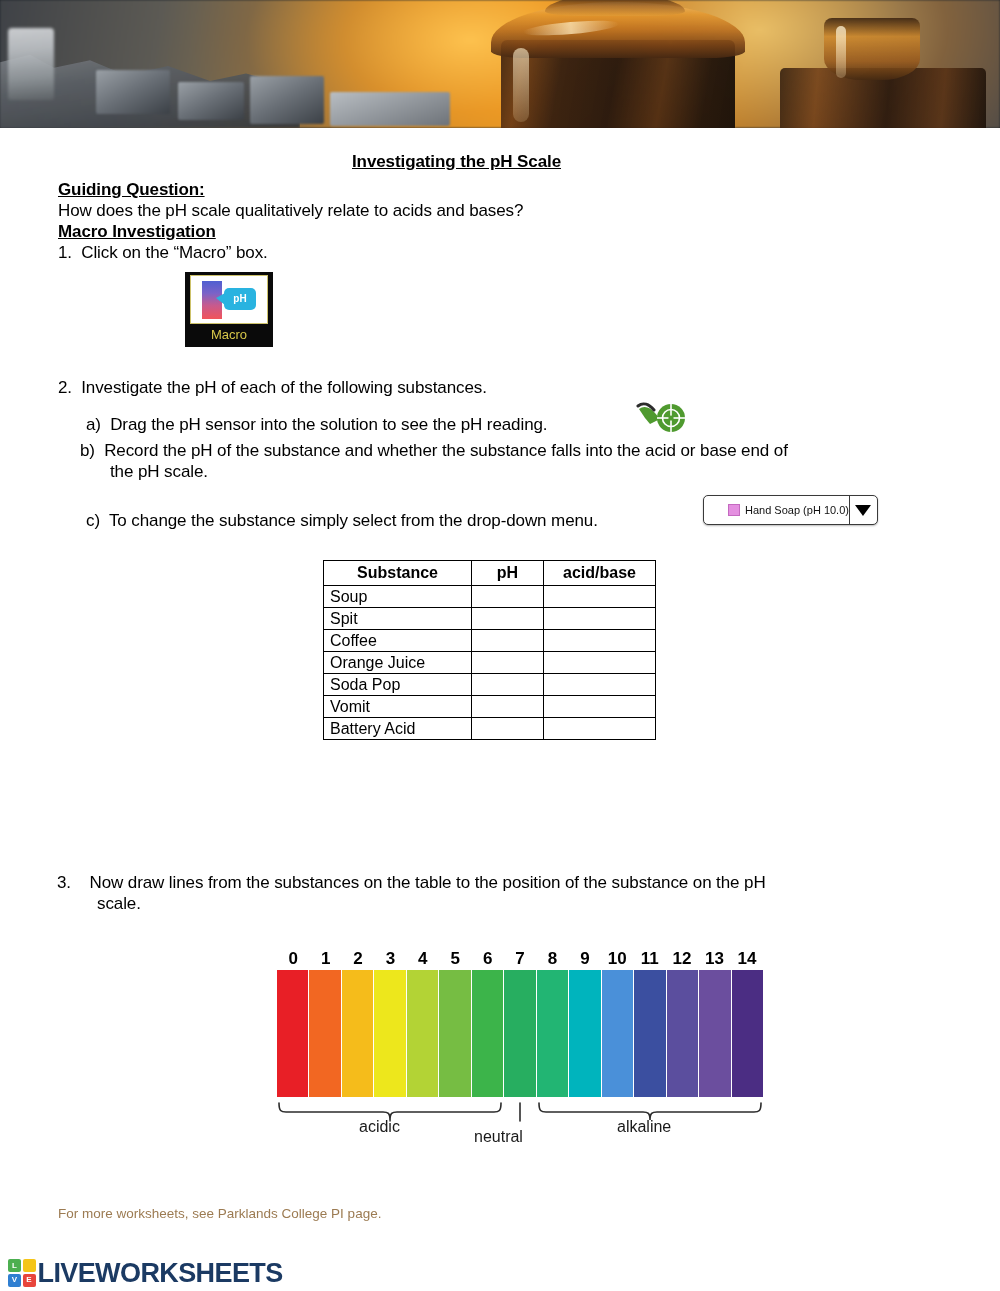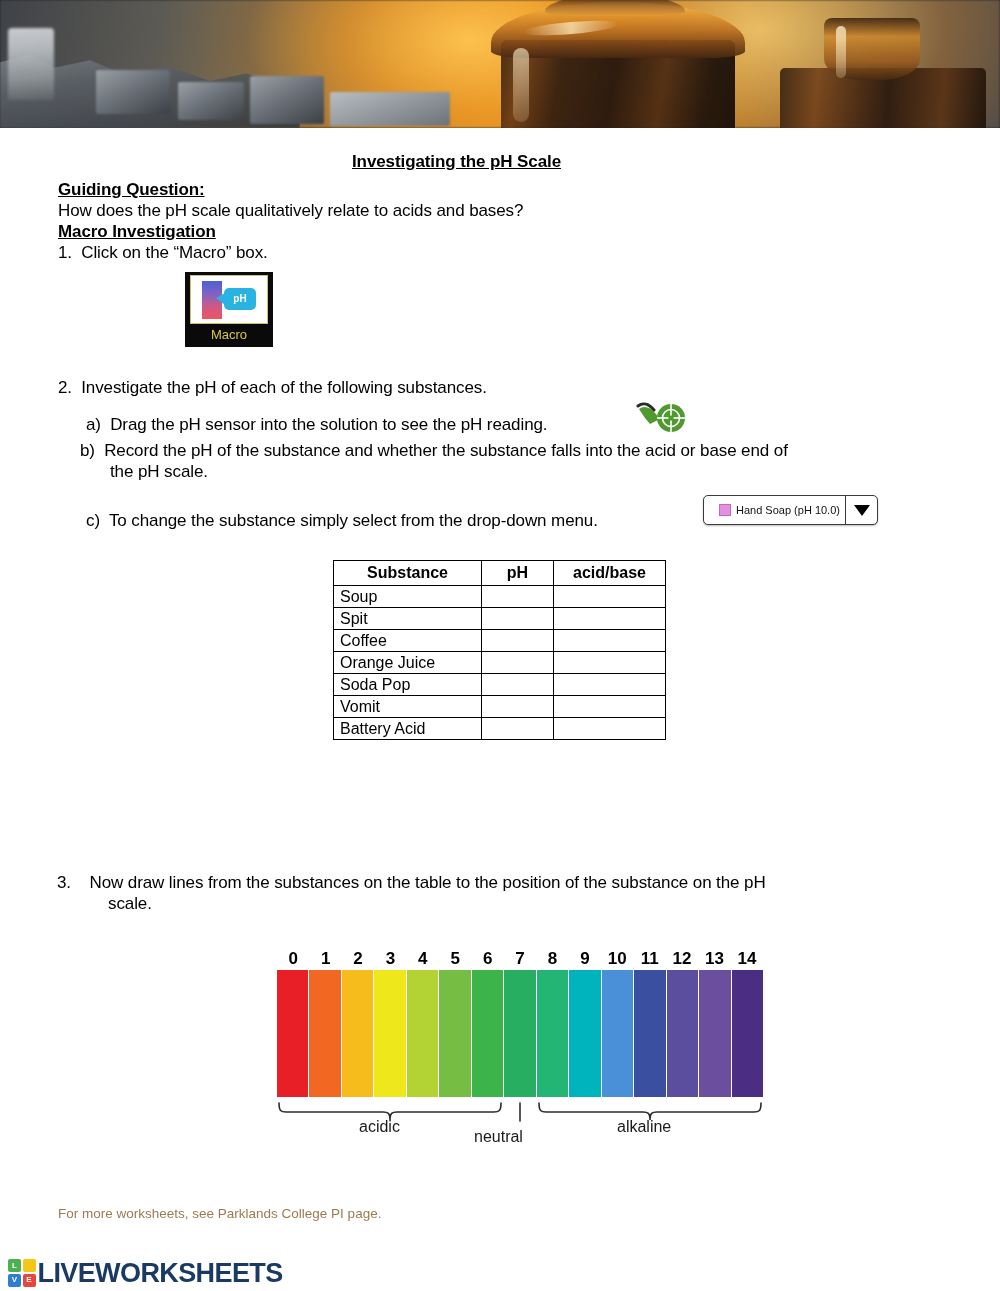--- a/index.html
+++ b/index.html
@@ -208,21 +208,21 @@
     box-sizing: border-box;
     display: flex;
     align-items: stretch;
     box-shadow: 0 1px 2px rgba(0,0,0,0.28);
   }
   .dropdown-value {
     flex: 1;
     display: flex;
     align-items: center;
     gap: 5px;
-    padding-left: 15px;
+    padding-left: 24px;
     font-size: 11px;
     color: #111;
     white-space: nowrap;
   }
   .swatch {
     width: 12px; height: 12px;
     background: #e48fe0;
     border: 1px solid #c469c0;
     box-sizing: border-box;
     flex: none;
@@ -235,21 +235,21 @@
   .dropdown-arrow .tri {
     width: 0; height: 0;
     border-left: 8px solid transparent;
     border-right: 8px solid transparent;
     border-top: 11px solid #000;
   }
 
   
   .subs-table {
     position: absolute;
-    left: 333px; top: 560px;
+    left: 323px; top: 560px;
     border-collapse: collapse;
     font-size: 16px;
   }
   .subs-table th, .subs-table td {
     border: 1.3px solid #000;
     height: 21px;
     padding: 0 0 0 6px;
     box-sizing: border-box;
     text-align: left;
     font-weight: normal;
@@ -467,21 +467,21 @@
     </tr>
     <tr>
       <td>Battery Acid</td>
       <td></td>
       <td></td>
     </tr>
   </tbody>
 </table>
 
 <div class="t-line" style="left:57px; top:873px;">3.    Now draw lines from the substances on the table to the position of the substance on the pH</div>
-<div class="t-line" style="left:97px; top:894px;margin-left:11px;">scale.</div>
+<div class="t-line" style="left:97px; top:894px;">scale.</div>
 
 <div class="ph-scale">
   <div class="ph-numbers" id="ph-numbers">
       <div>0</div>
       <div>1</div>
       <div>2</div>
       <div>3</div>
       <div>4</div>
       <div>5</div>
       <div>6</div>

